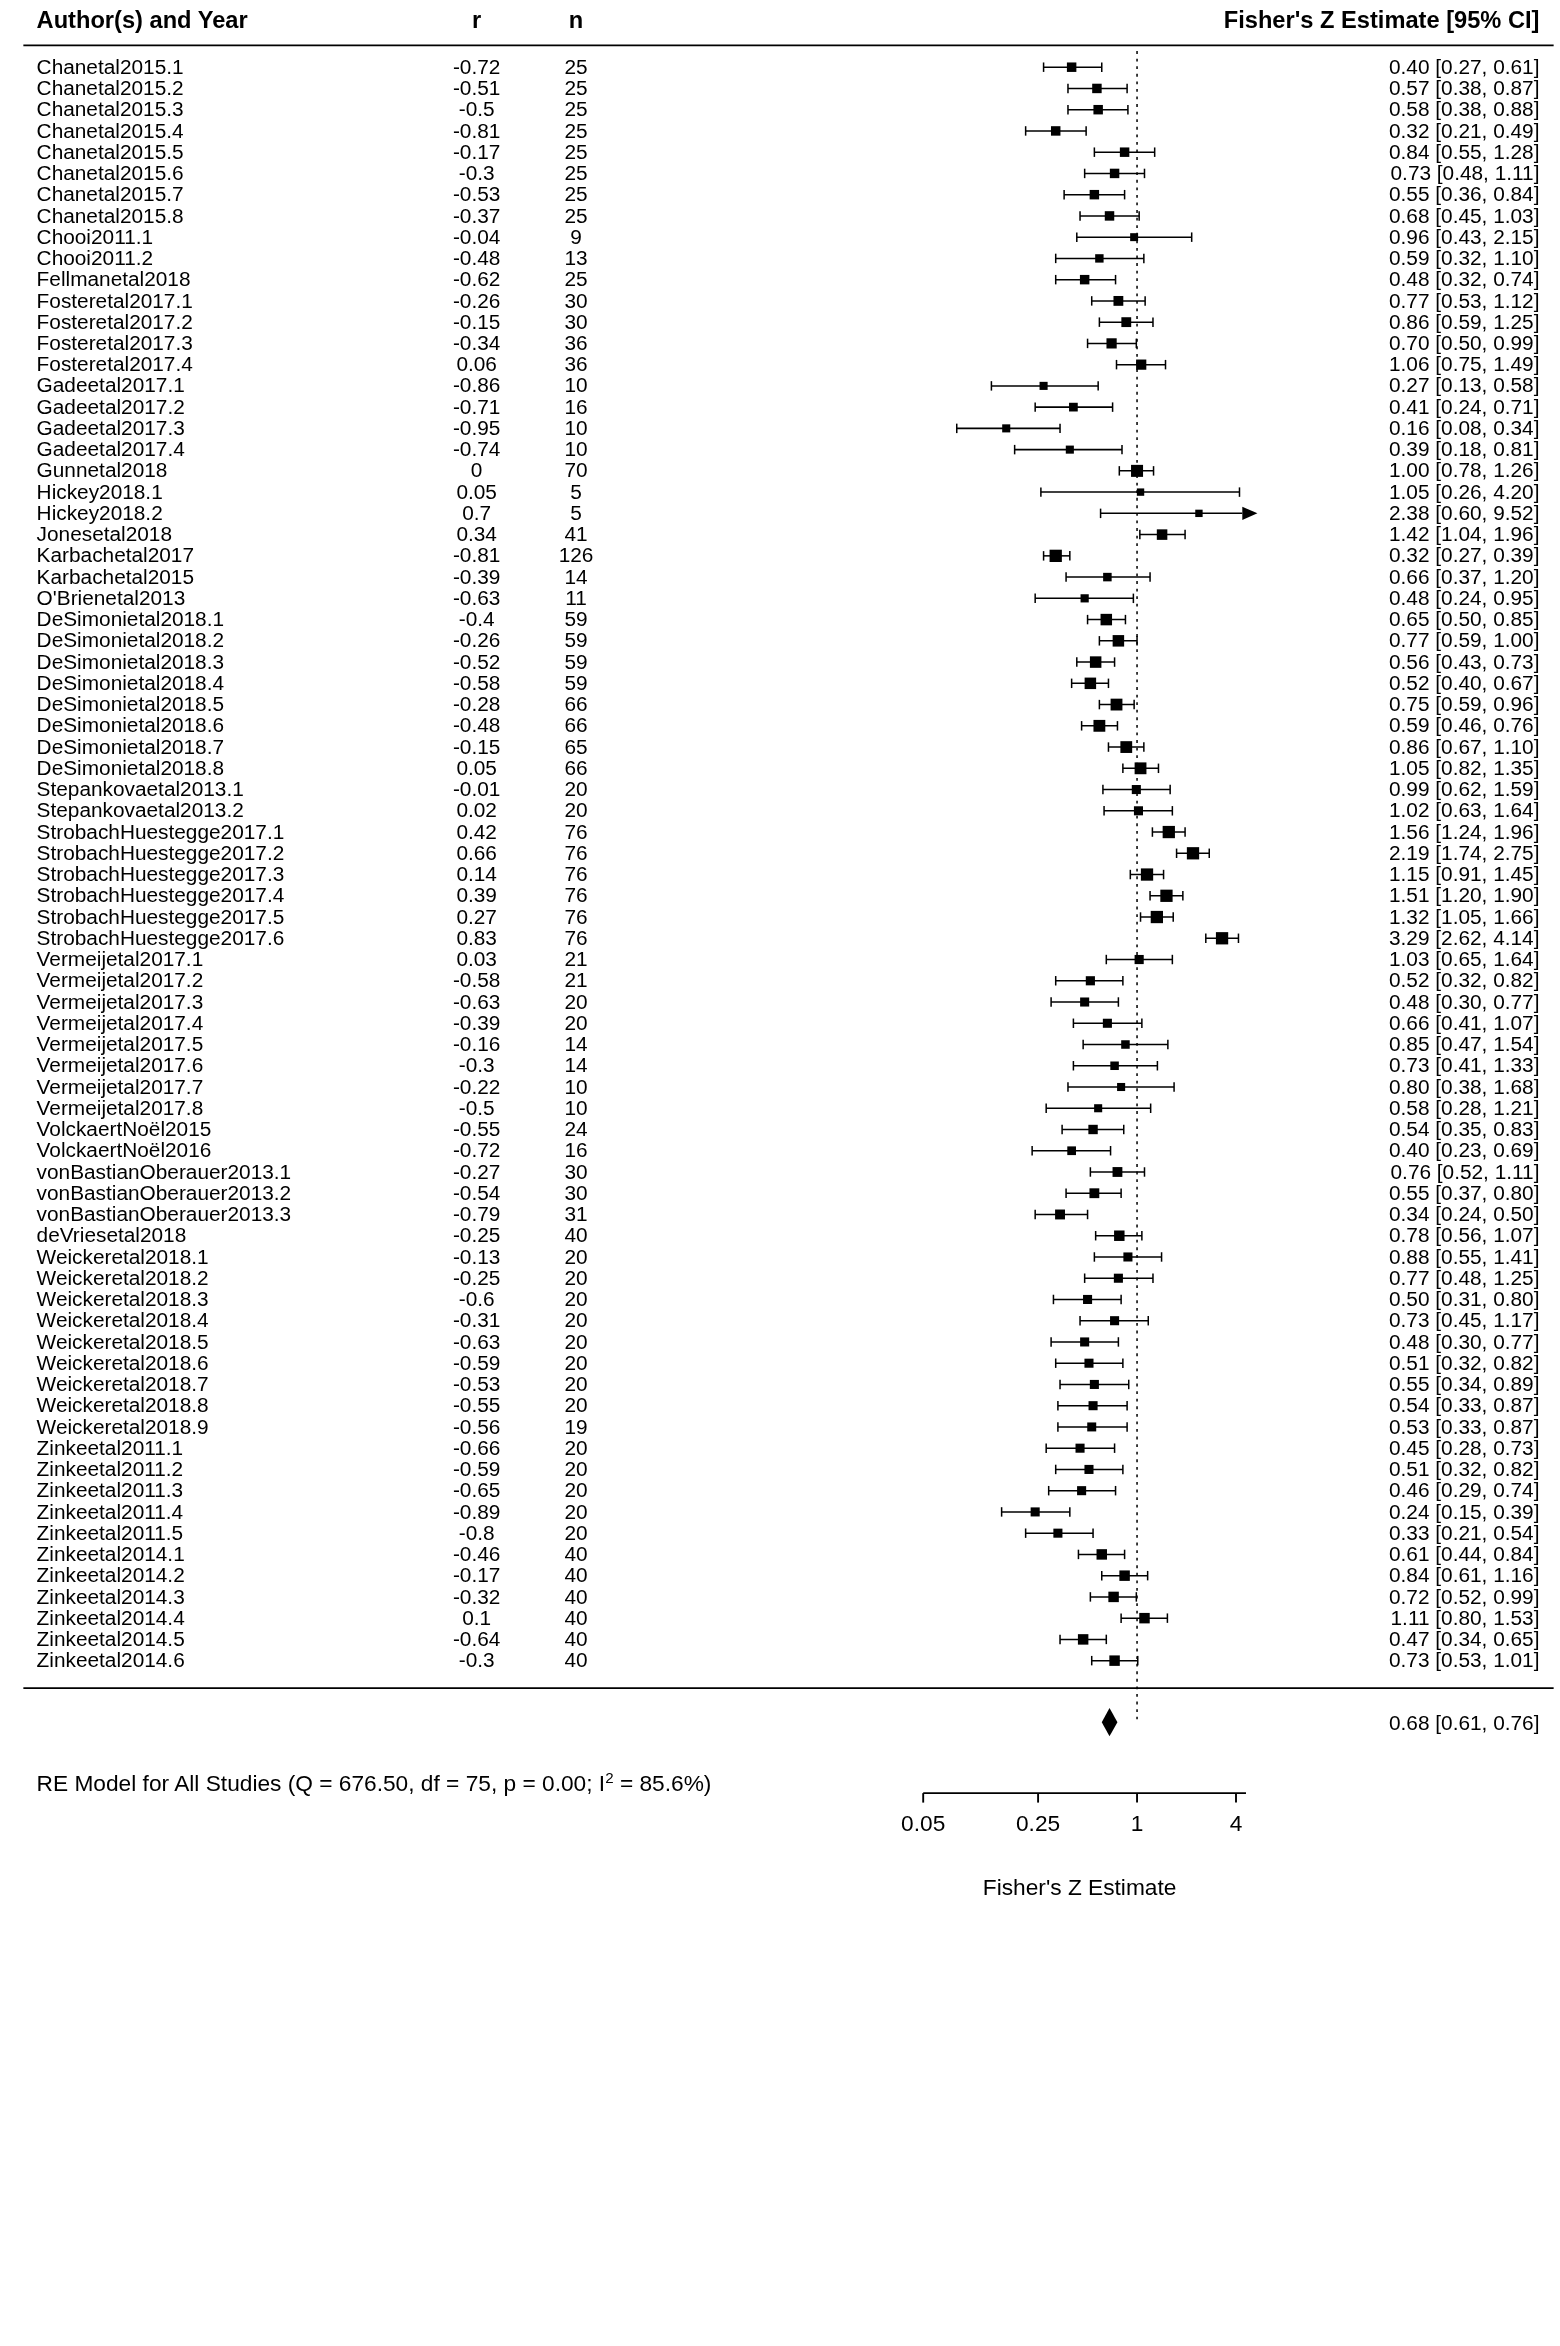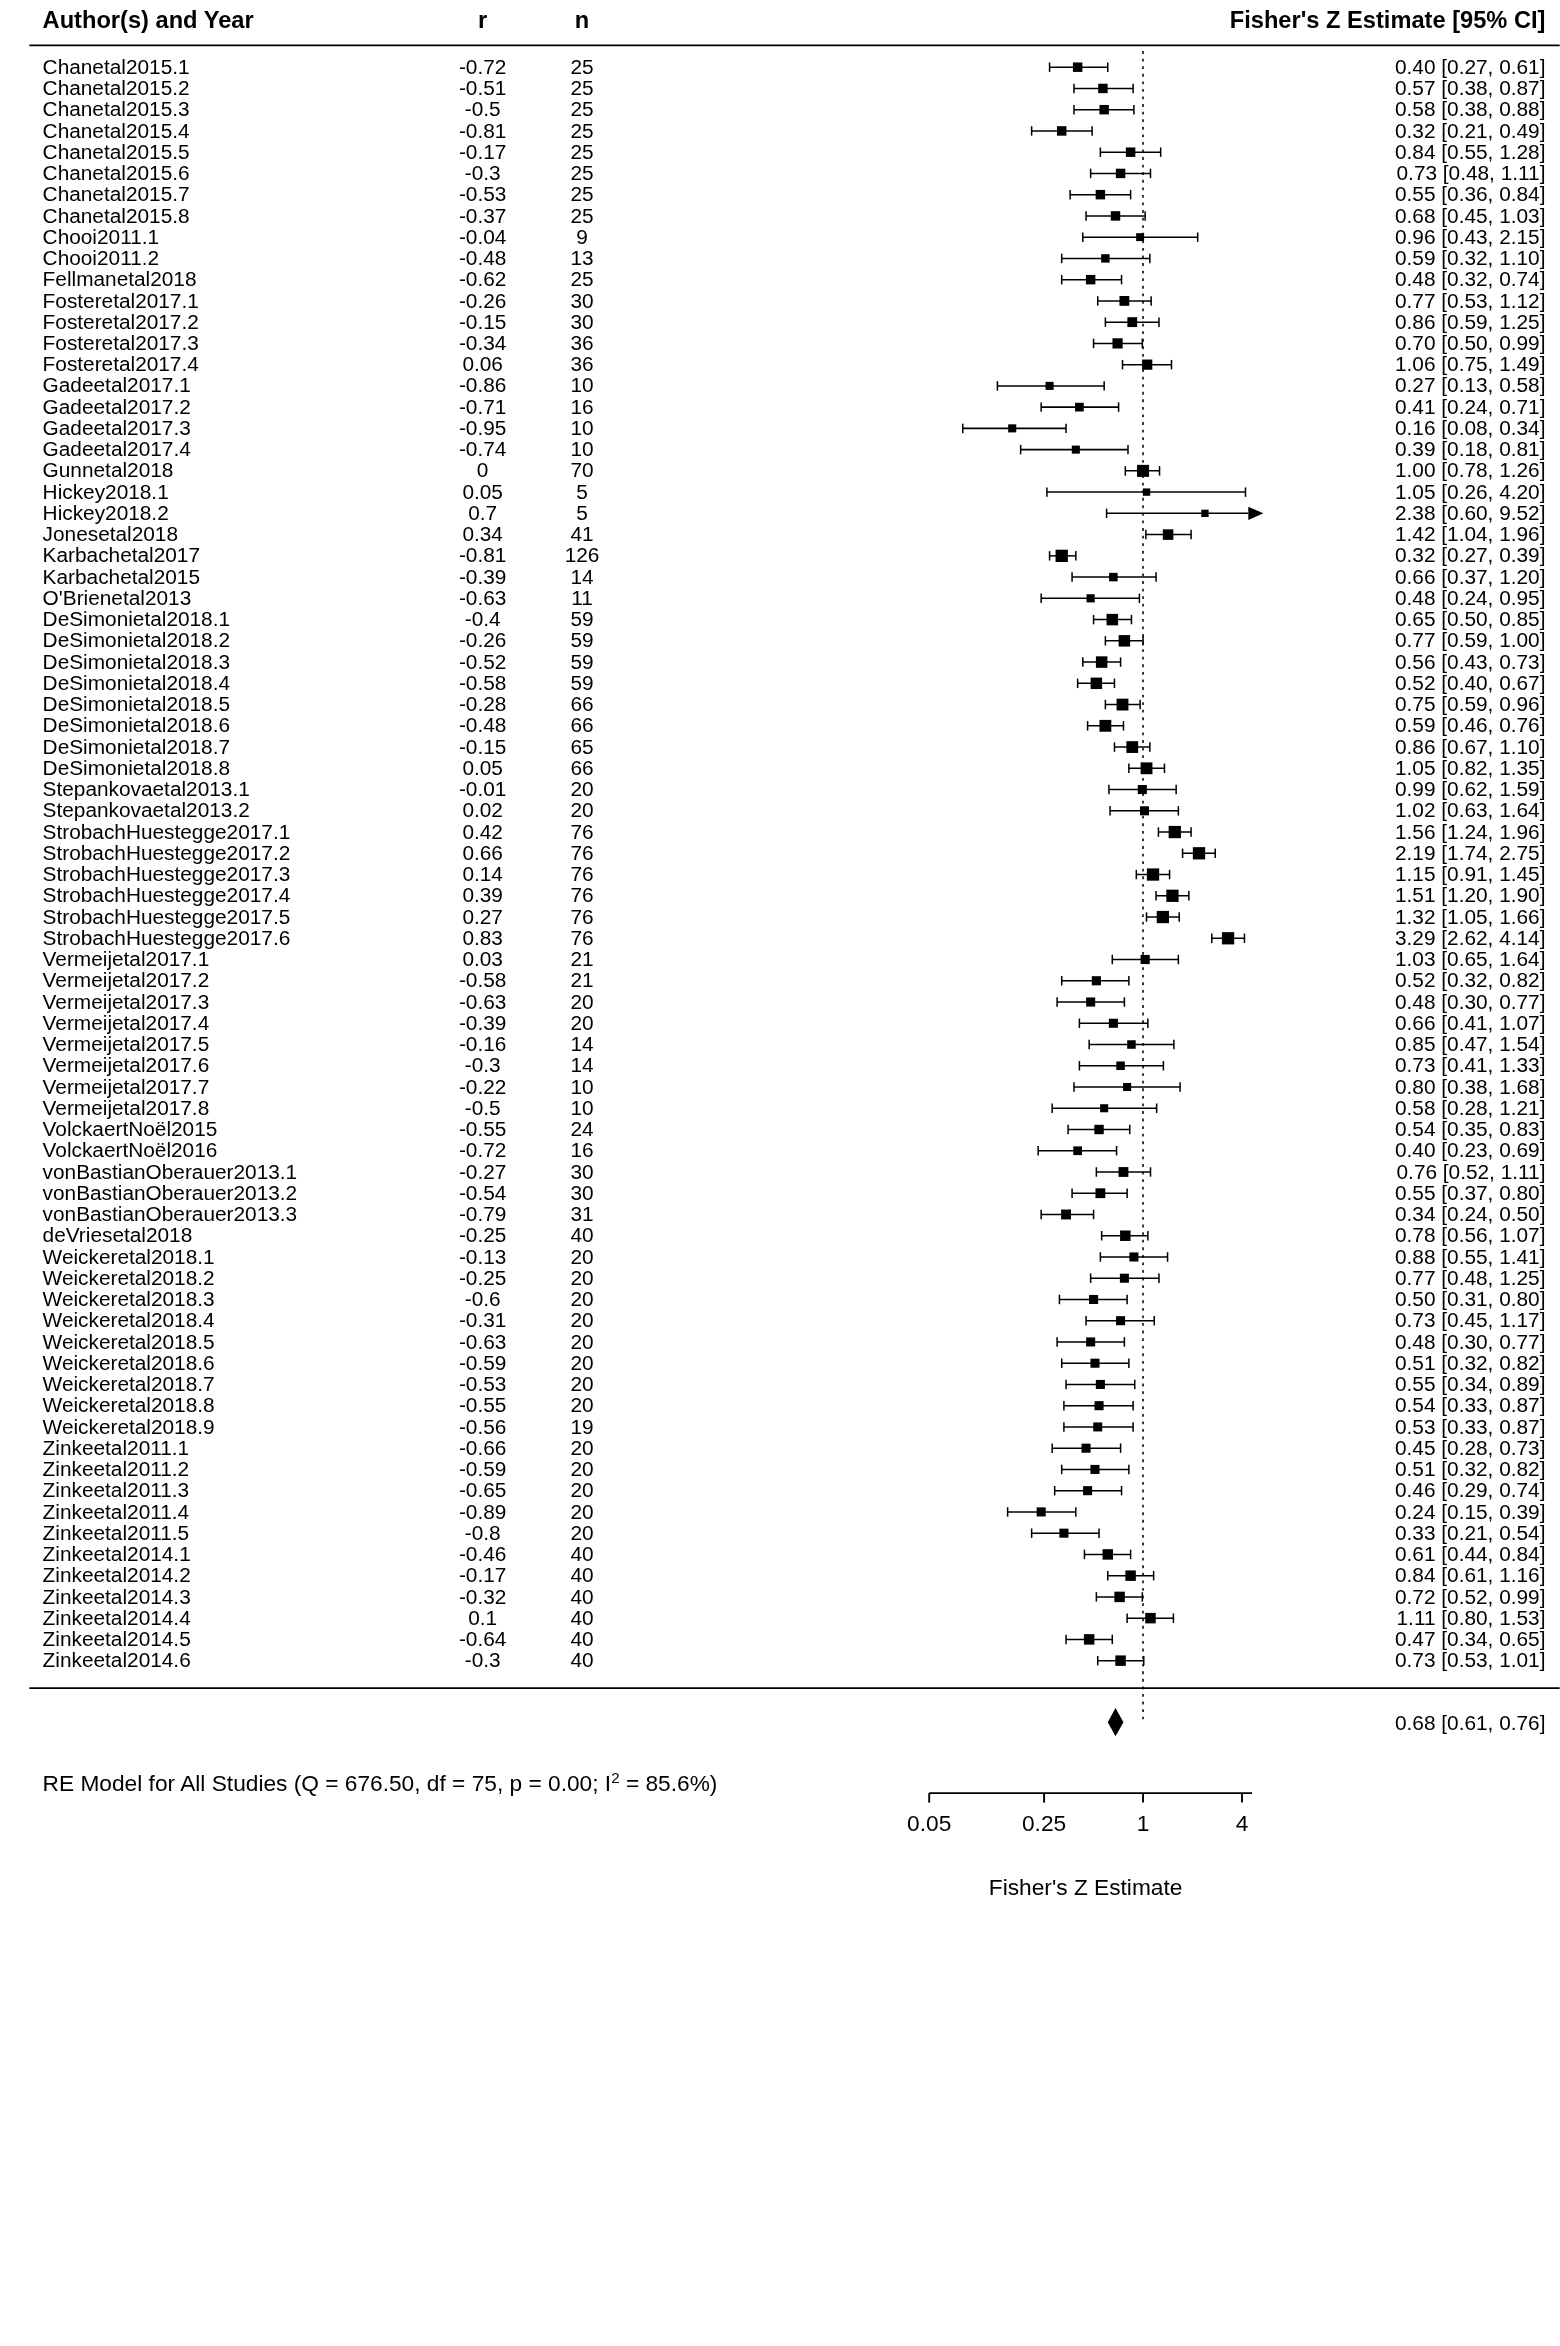--- a/index.html
+++ b/index.html
@@ -10,21 +10,21 @@
   body {
     width: 1561px;
     height: 2347px;
     font-family: "Liberation Sans", sans-serif;
     color: #000000;
     position: relative;
     overflow: hidden;
   }
   #plot {
     position: absolute;
-    left: 14px;
+    left: 8px;
     top: 0;
     width: 1506px;
     height: 2347px;
   }
   svg text {
     font-family: "Liberation Sans", sans-serif;
     fill: #000000;
   }
 </style>
 </head>

